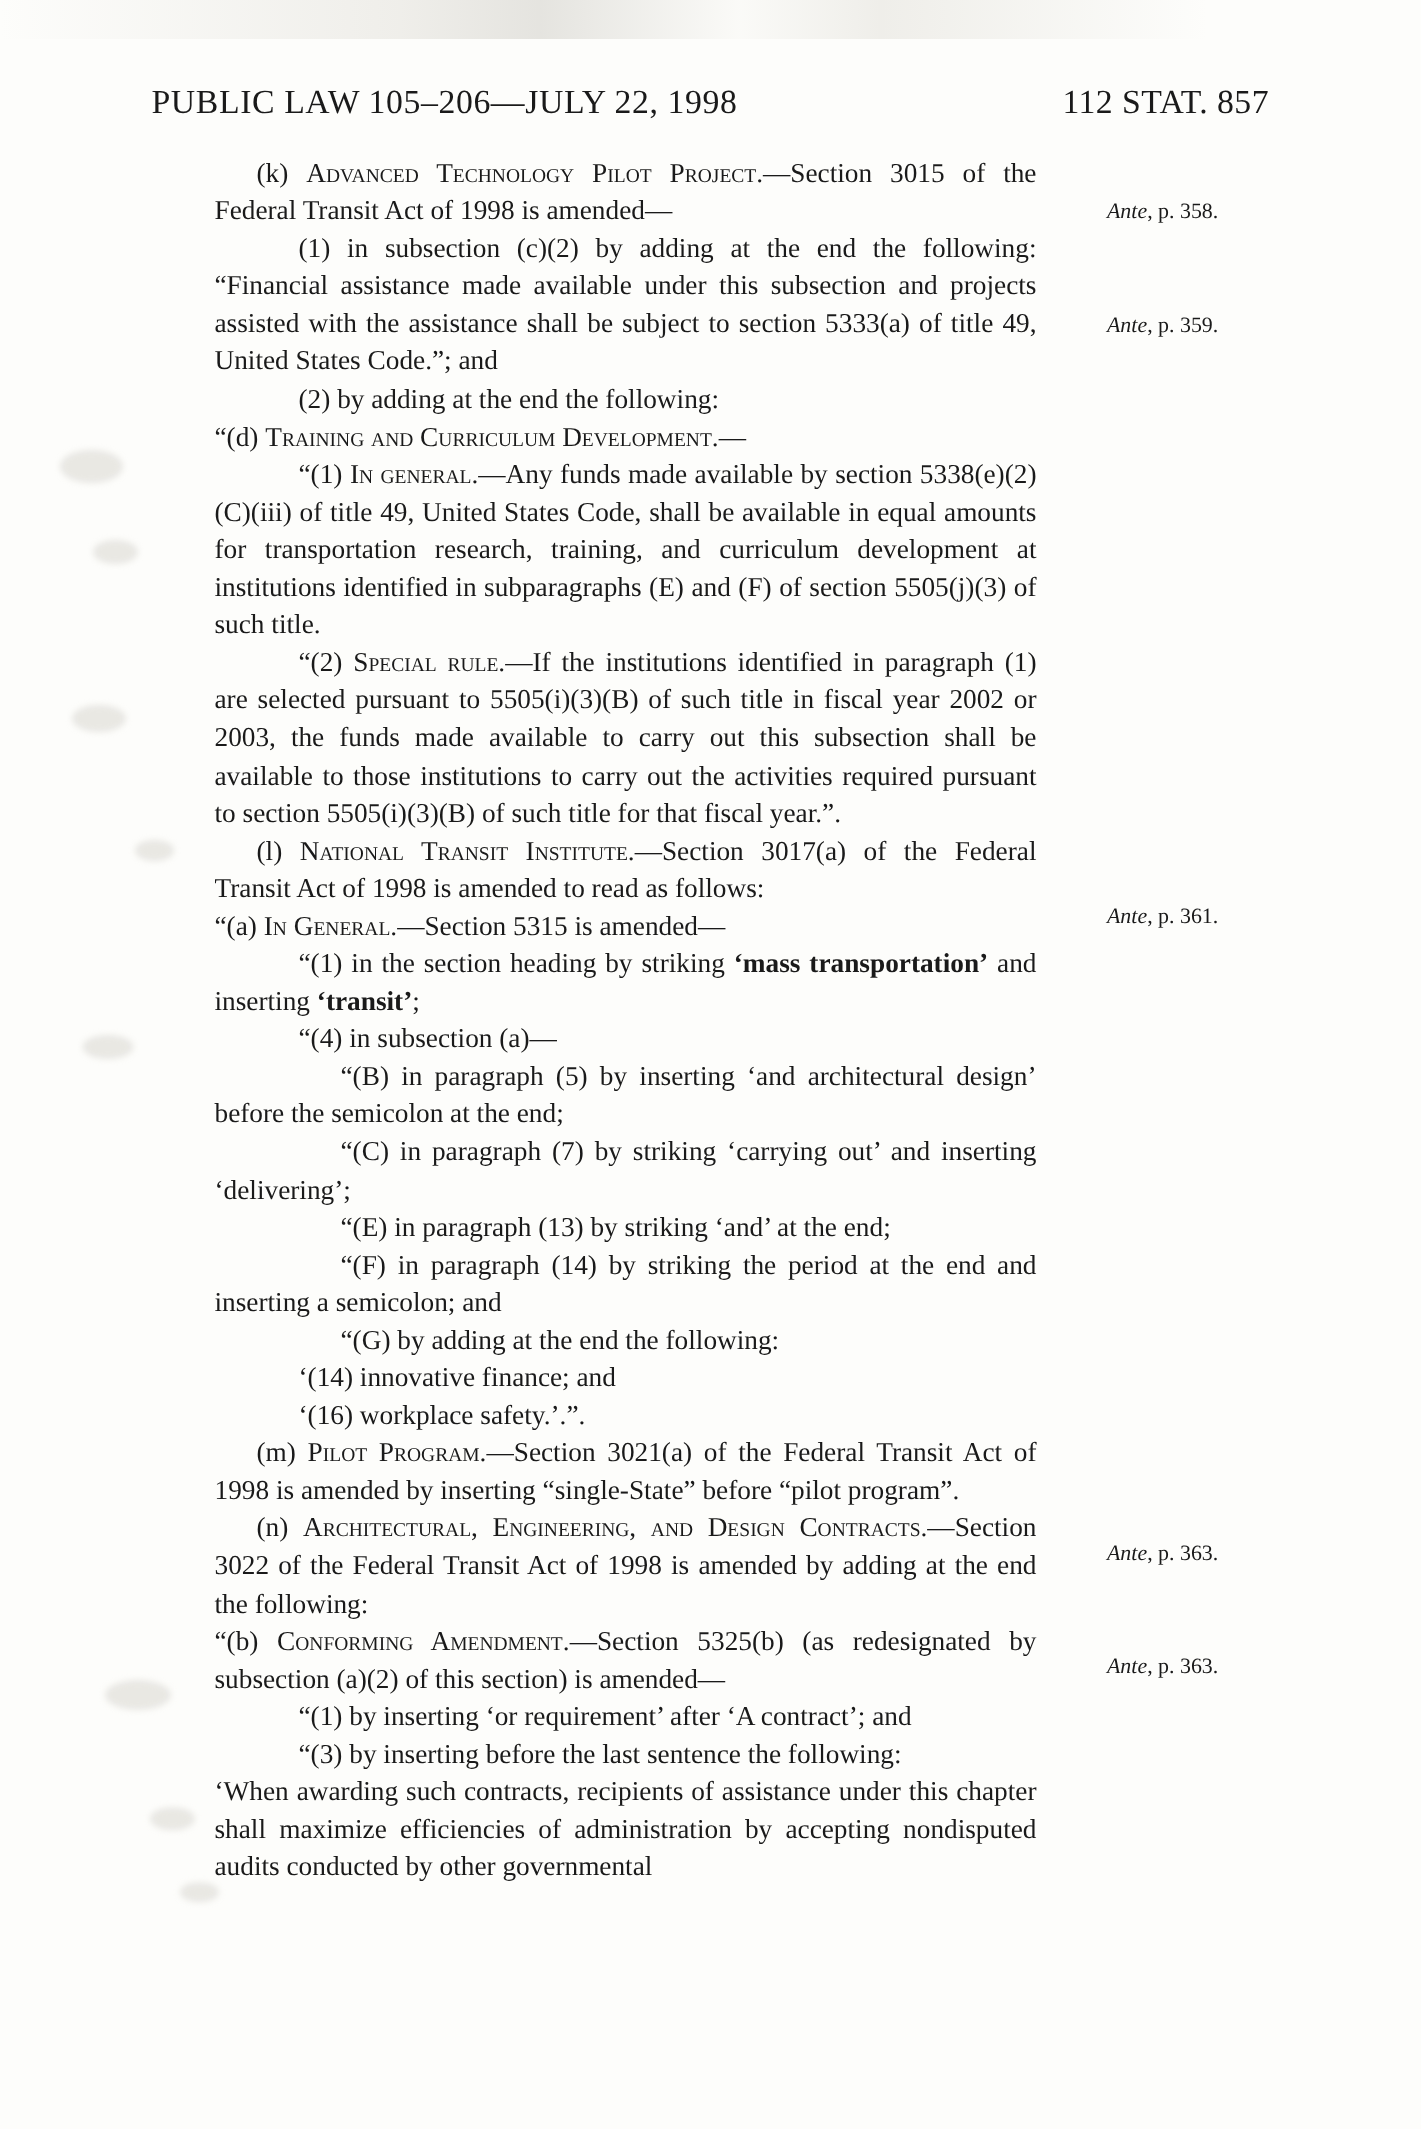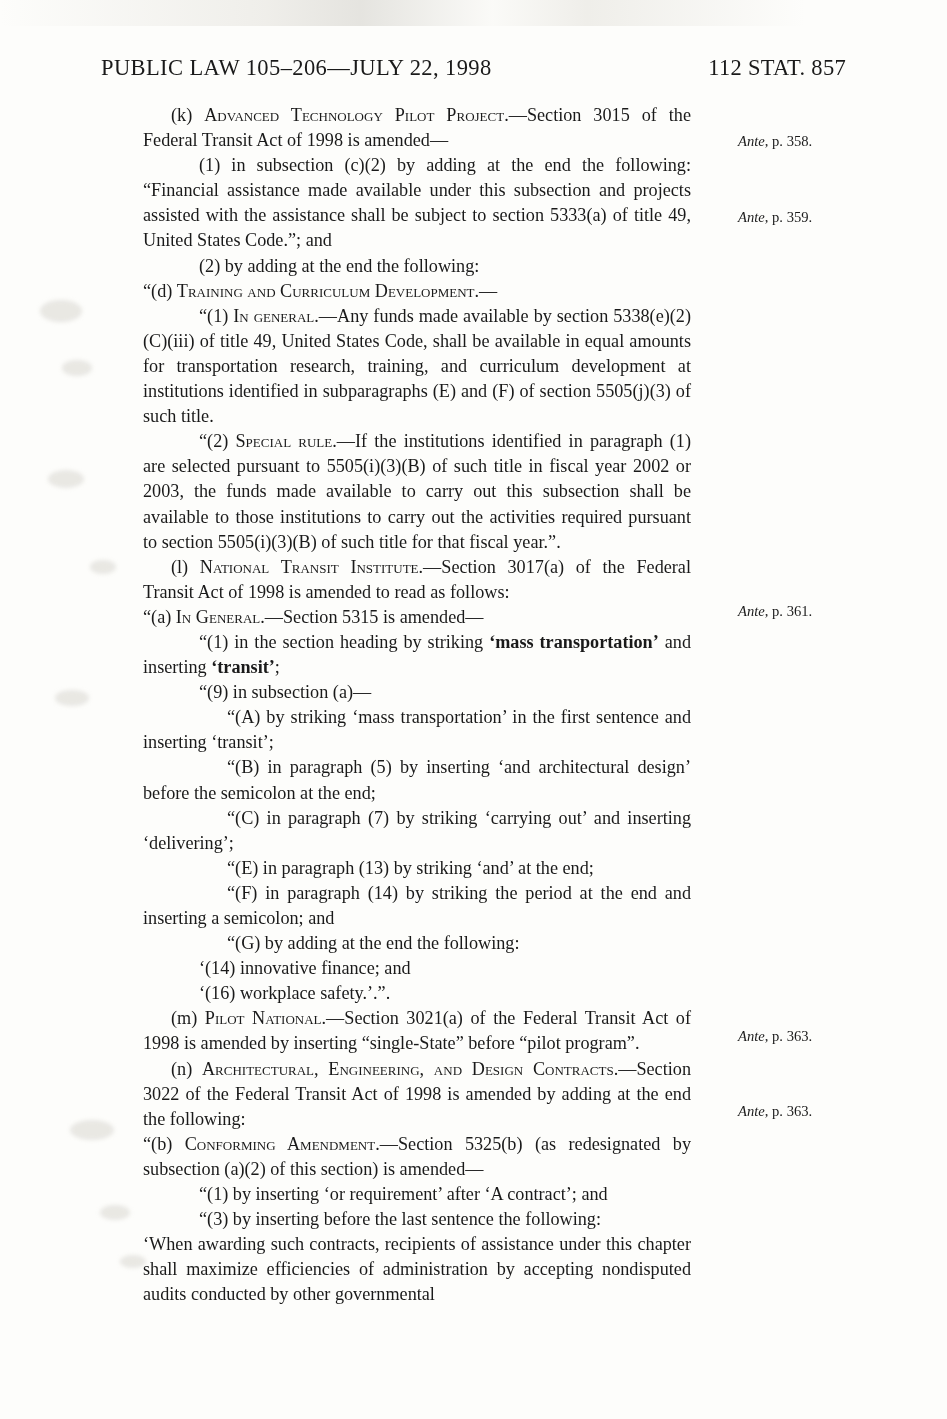--- a/index.html
+++ b/index.html
@@ -131,30 +131,29 @@
   <div class="body-col">
       <p class="ind1">(k) <span class="sc">Advanced Technology Pilot Project.</span>—Section 3015 of the Federal Transit Act of 1998 is amended—</p>
       <p class="ind2">(1) in subsection (c)(2) by adding at the end the following: “Financial assistance made available under this subsection and projects assisted with the assistance shall be subject to section 5333(a) of title 49, United States Code.”; and</p>
       <p class="ind2">(2) by adding at the end the following:</p>
       <p class="noind">“(d) <span class="sc">Training and Curriculum Development.—</span></p>
       <p class="ind2">“(1) <span class="sc">In general.</span>—Any funds made available by section 5338(e)(2)(C)(iii) of title 49, United States Code, shall be available in equal amounts for transportation research, training, and curriculum development at institutions identified in subparagraphs (E) and (F) of section 5505(j)(3) of such title.</p>
       <p class="ind2">“(2) <span class="sc">Special rule.</span>—If the institutions identified in paragraph (1) are selected pursuant to 5505(i)(3)(B) of such title in fiscal year 2002 or 2003, the funds made available to carry out this subsection shall be available to those institutions to carry out the activities required pursuant to section 5505(i)(3)(B) of such title for that fiscal year.”.</p>
       <p class="ind1">(l) <span class="sc">National Transit Institute.</span>—Section 3017(a) of the Federal Transit Act of 1998 is amended to read as follows:</p>
       <p class="noind">“(a) <span class="sc">In General.</span>—Section 5315 is amended—</p>
       <p class="ind2">“(1) in the section heading by striking <span class="bold">‘mass transportation’</span> and inserting <span class="bold">‘transit’</span>;</p>
-      <p class="ind2">“(9) in subsection (a)—</p>
-      <p class="ind3">“(A) by striking ‘mass transportation’ in the first sentence and inserting ‘transit’;</p>
+      <p class="ind2">“(4) in subsection (a)—</p>
       <p class="ind3">“(B) in paragraph (5) by inserting ‘and architectural design’ before the semicolon at the end;</p>
       <p class="ind3">“(C) in paragraph (7) by striking ‘carrying out’ and inserting ‘delivering’;</p>
       <p class="ind3">“(E) in paragraph (13) by striking ‘and’ at the end;</p>
       <p class="ind3">“(F) in paragraph (14) by striking the period at the end and inserting a semicolon; and</p>
       <p class="ind3">“(G) by adding at the end the following:</p>
       <p class="ind2">‘(14) innovative finance; and</p>
       <p class="ind2">‘(16) workplace safety.’.”.</p>
-      <p class="ind1">(m) <span class="sc">Pilot National.</span>—Section 3021(a) of the Federal Transit Act of 1998 is amended by inserting “single-State” before “pilot program”.</p>
+      <p class="ind1">(m) <span class="sc">Pilot Program.</span>—Section 3021(a) of the Federal Transit Act of 1998 is amended by inserting “single-State” before “pilot program”.</p>
       <p class="ind1">(n) <span class="sc">Architectural, Engineering, and Design Contracts.</span>—Section 3022 of the Federal Transit Act of 1998 is amended by adding at the end the following:</p>
       <p class="noind">“(b) <span class="sc">Conforming Amendment.</span>—Section 5325(b) (as redesignated by subsection (a)(2) of this section) is amended—</p>
       <p class="ind2">“(1) by inserting ‘or requirement’ after ‘A contract’; and</p>
       <p class="ind2">“(3) by inserting before the last sentence the following:</p>
       <p class="noind">‘When awarding such contracts, recipients of assistance under this chapter shall maximize efficiencies of administration by accepting nondisputed audits conducted by other governmental</p>
     </div>
 
   <div class="margin-notes">
       <div class="margin-note" style="top: 30px;"><i>Ante</i>, p. 358.</div>
       <div class="margin-note" style="top: 106px;"><i>Ante</i>, p. 359.</div>

